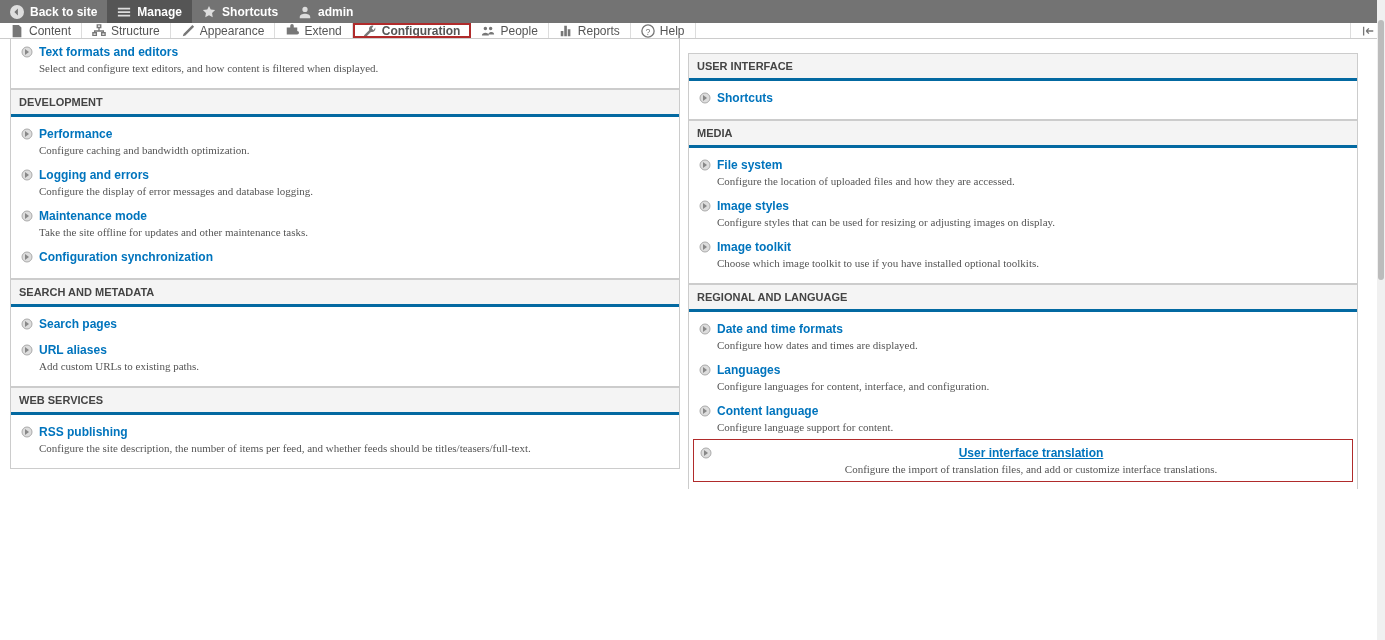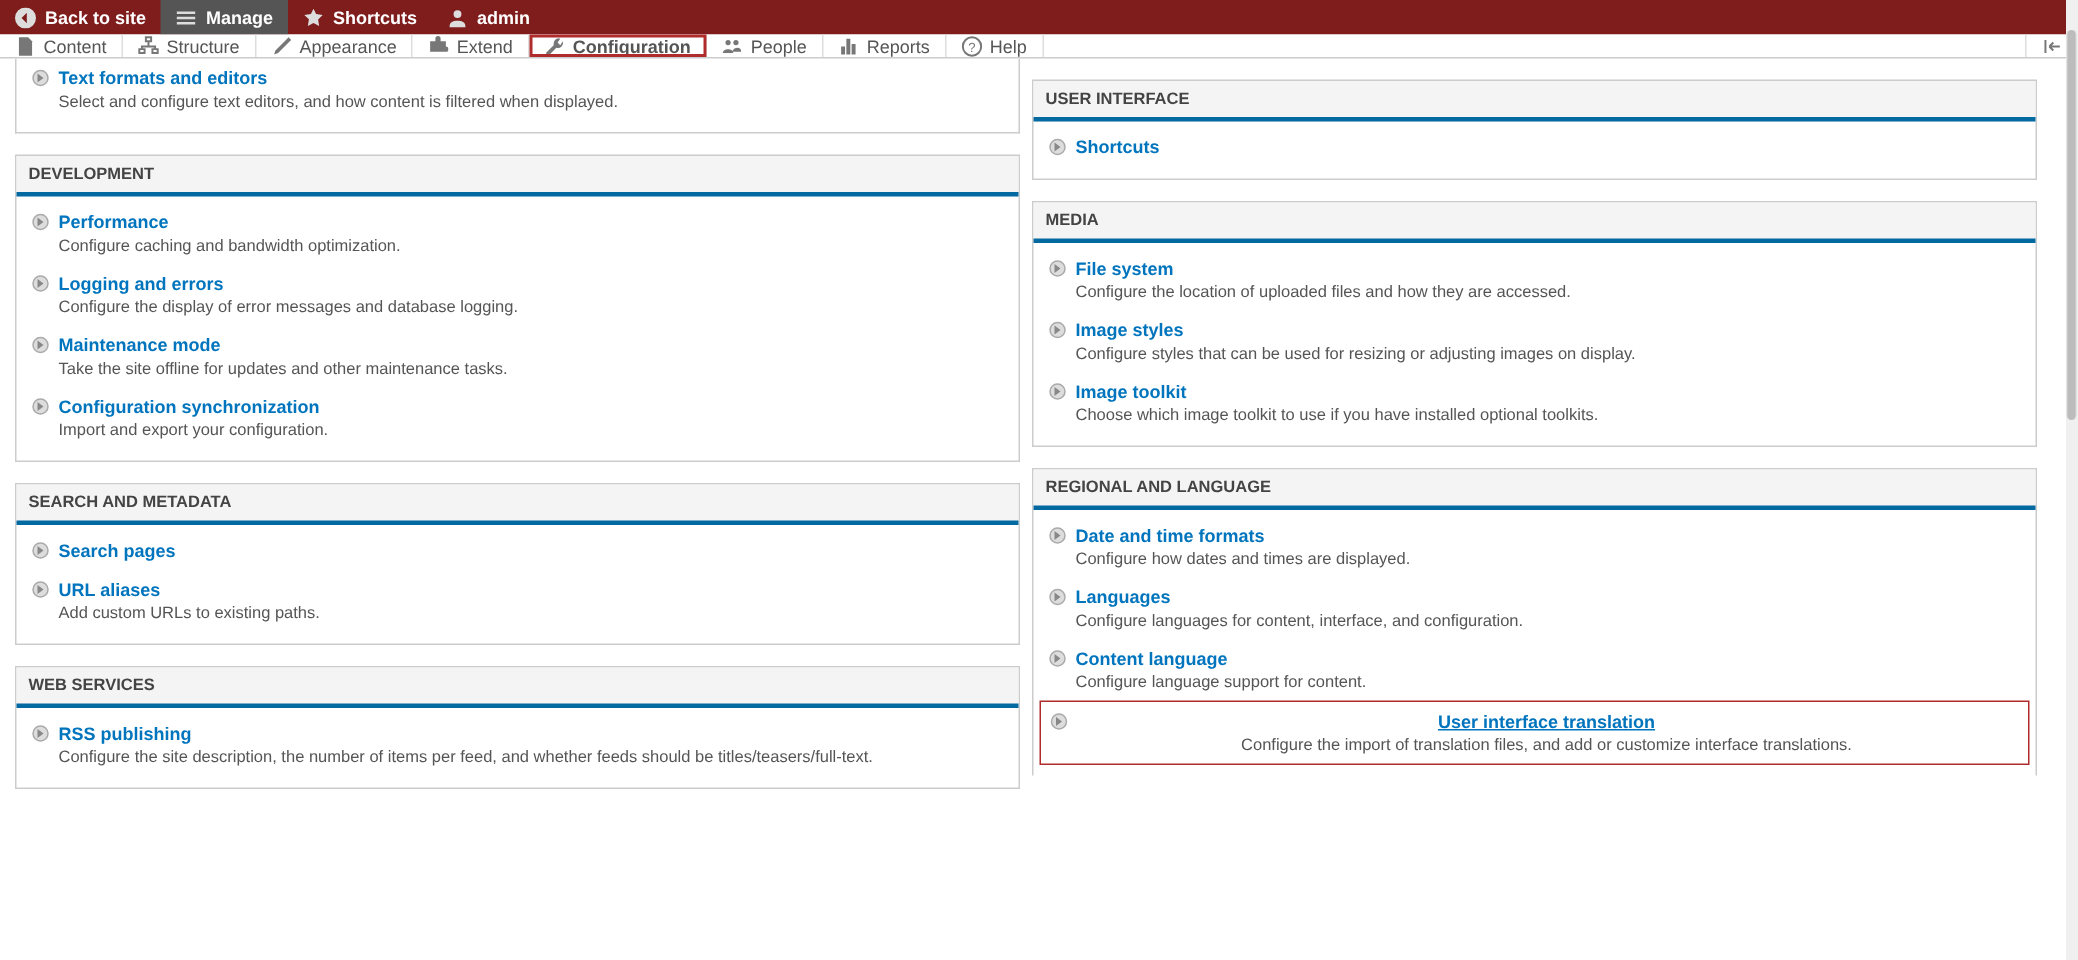--- a/index.html
+++ b/index.html
@@ -5,21 +5,21 @@
   * { box-sizing: border-box; margin: 0; padding: 0; }
   body {
     font-family: "Lucida Grande", "Lucida Sans Unicode", Verdana, sans-serif;
     font-size: 12px;
     background: #fff;
     color: #333;
     width: 1385px;
   }
   
   .toolbar {
-    background: #7f1d1d;
+    background: #737373;
     color: #fff;
     display: flex;
     align-items: stretch;
     height: 23px;
     font-size: 12px;
   }
   .toolbar .tb-item {
     display: flex;
     align-items: center;
     padding: 0 10px;
@@ -82,21 +82,20 @@
     display: flex;
     gap: 8px;
     padding: 0 10px;
     align-items: flex-start;
   }
   .col {
     width: 670px;
   }
   .panel {
     border: 1px solid #ccc;
-    margin-bottom: 14px;
     background: #fff;
   }
   .panel-header {
     background: #f4f4f4;
     border-bottom: 3px solid #0369a1;
     padding: 6px 8px;
     font-size: 11px;
     font-weight: bold;
     color: #444;
     text-transform: uppercase;
@@ -123,20 +122,21 @@
   .entry a.title {
     color: #0074bd;
     font-weight: bold;
     font-size: 12px;
     text-decoration: none;
   }
   .entry .desc {
     color: #555;
     font-size: 11px;
     margin-top: 3px;
+    font-family: Liberation Serif, serif;
   }
   .entry.highlight-box {
     border: 1px solid #b02b2b;
     margin: 0 4px -1px 4px;
     padding-left: 24px;
     text-align: center;
   }
   .entry.highlight-box .bullet { left:6px; }
   .entry.highlight-box a.title { text-decoration: underline; }
 
@@ -303,21 +303,21 @@
               <svg viewBox="0 0 12 12">
                 <circle cx="6" cy="6" r="5" fill="#ddd" stroke="#aaa"></circle>
                 <path d="M4 3l4 3-4 3z" fill="#888"></path>
               </svg>
             </span><a class="title" href="#">Maintenance mode</a><div class="desc">Take the site offline for updates and other maintenance tasks.</div></div>
           <div class="entry"><span class="bullet">
               <svg viewBox="0 0 12 12">
                 <circle cx="6" cy="6" r="5" fill="#ddd" stroke="#aaa"></circle>
                 <path d="M4 3l4 3-4 3z" fill="#888"></path>
               </svg>
-            </span><a class="title" href="#">Configuration synchronization</a><div class="desc">Import and export your configuration.</div></div>
+            </span><a class="title" href="#">Configuration synchronization</a></div>
         </div>
     </div>
 
     <div class="panel">
       <div class="panel-header">SEARCH AND METADATA</div>
       <div class="panel-body" id="search-list">
           <div class="entry"><span class="bullet">
               <svg viewBox="0 0 12 12">
                 <circle cx="6" cy="6" r="5" fill="#ddd" stroke="#aaa"></circle>
                 <path d="M4 3l4 3-4 3z" fill="#888"></path>

